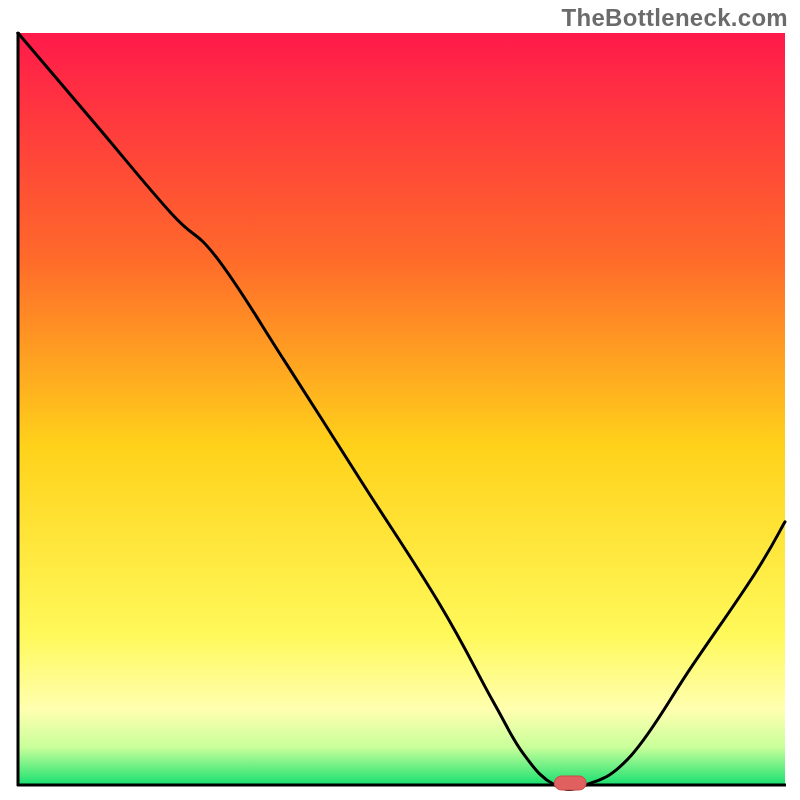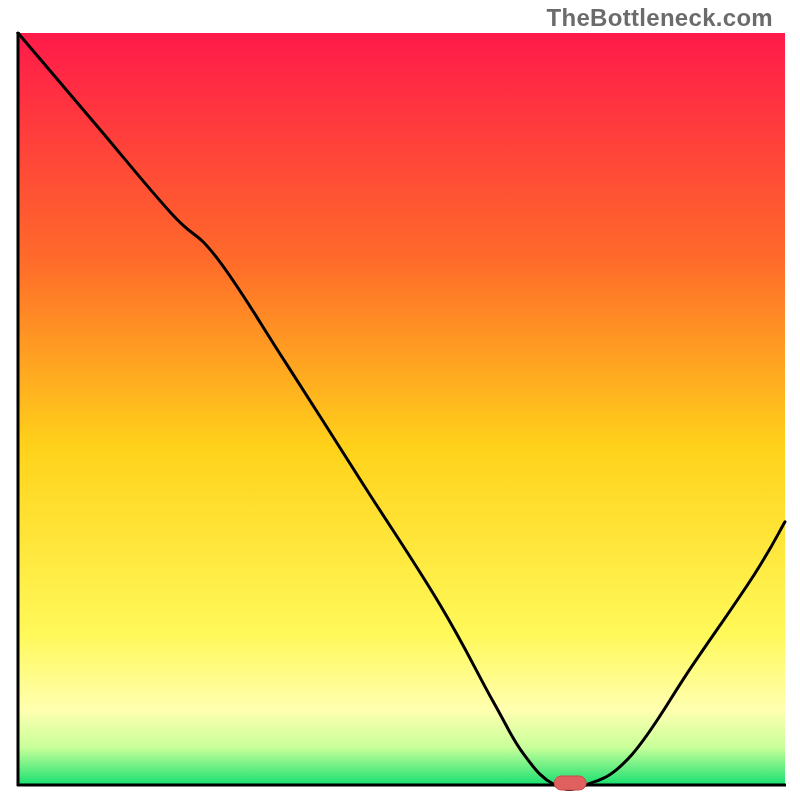--- a/index.html
+++ b/index.html
@@ -11,21 +11,21 @@
     font-family: Arial, Helvetica, sans-serif;
   }
   .container {
     position: relative;
     width: 800px;
     height: 800px;
   }
   .watermark {
     position: absolute;
     top: 4px;
-    right: 27px;
+    right: 12px;
     font-size: 24px;
     font-weight: 600;
     color: #6b6b6b;
     letter-spacing: 0.3px;
   }
   svg.chart {
     position: absolute;
     left: 0;
     top: 0;
   }

